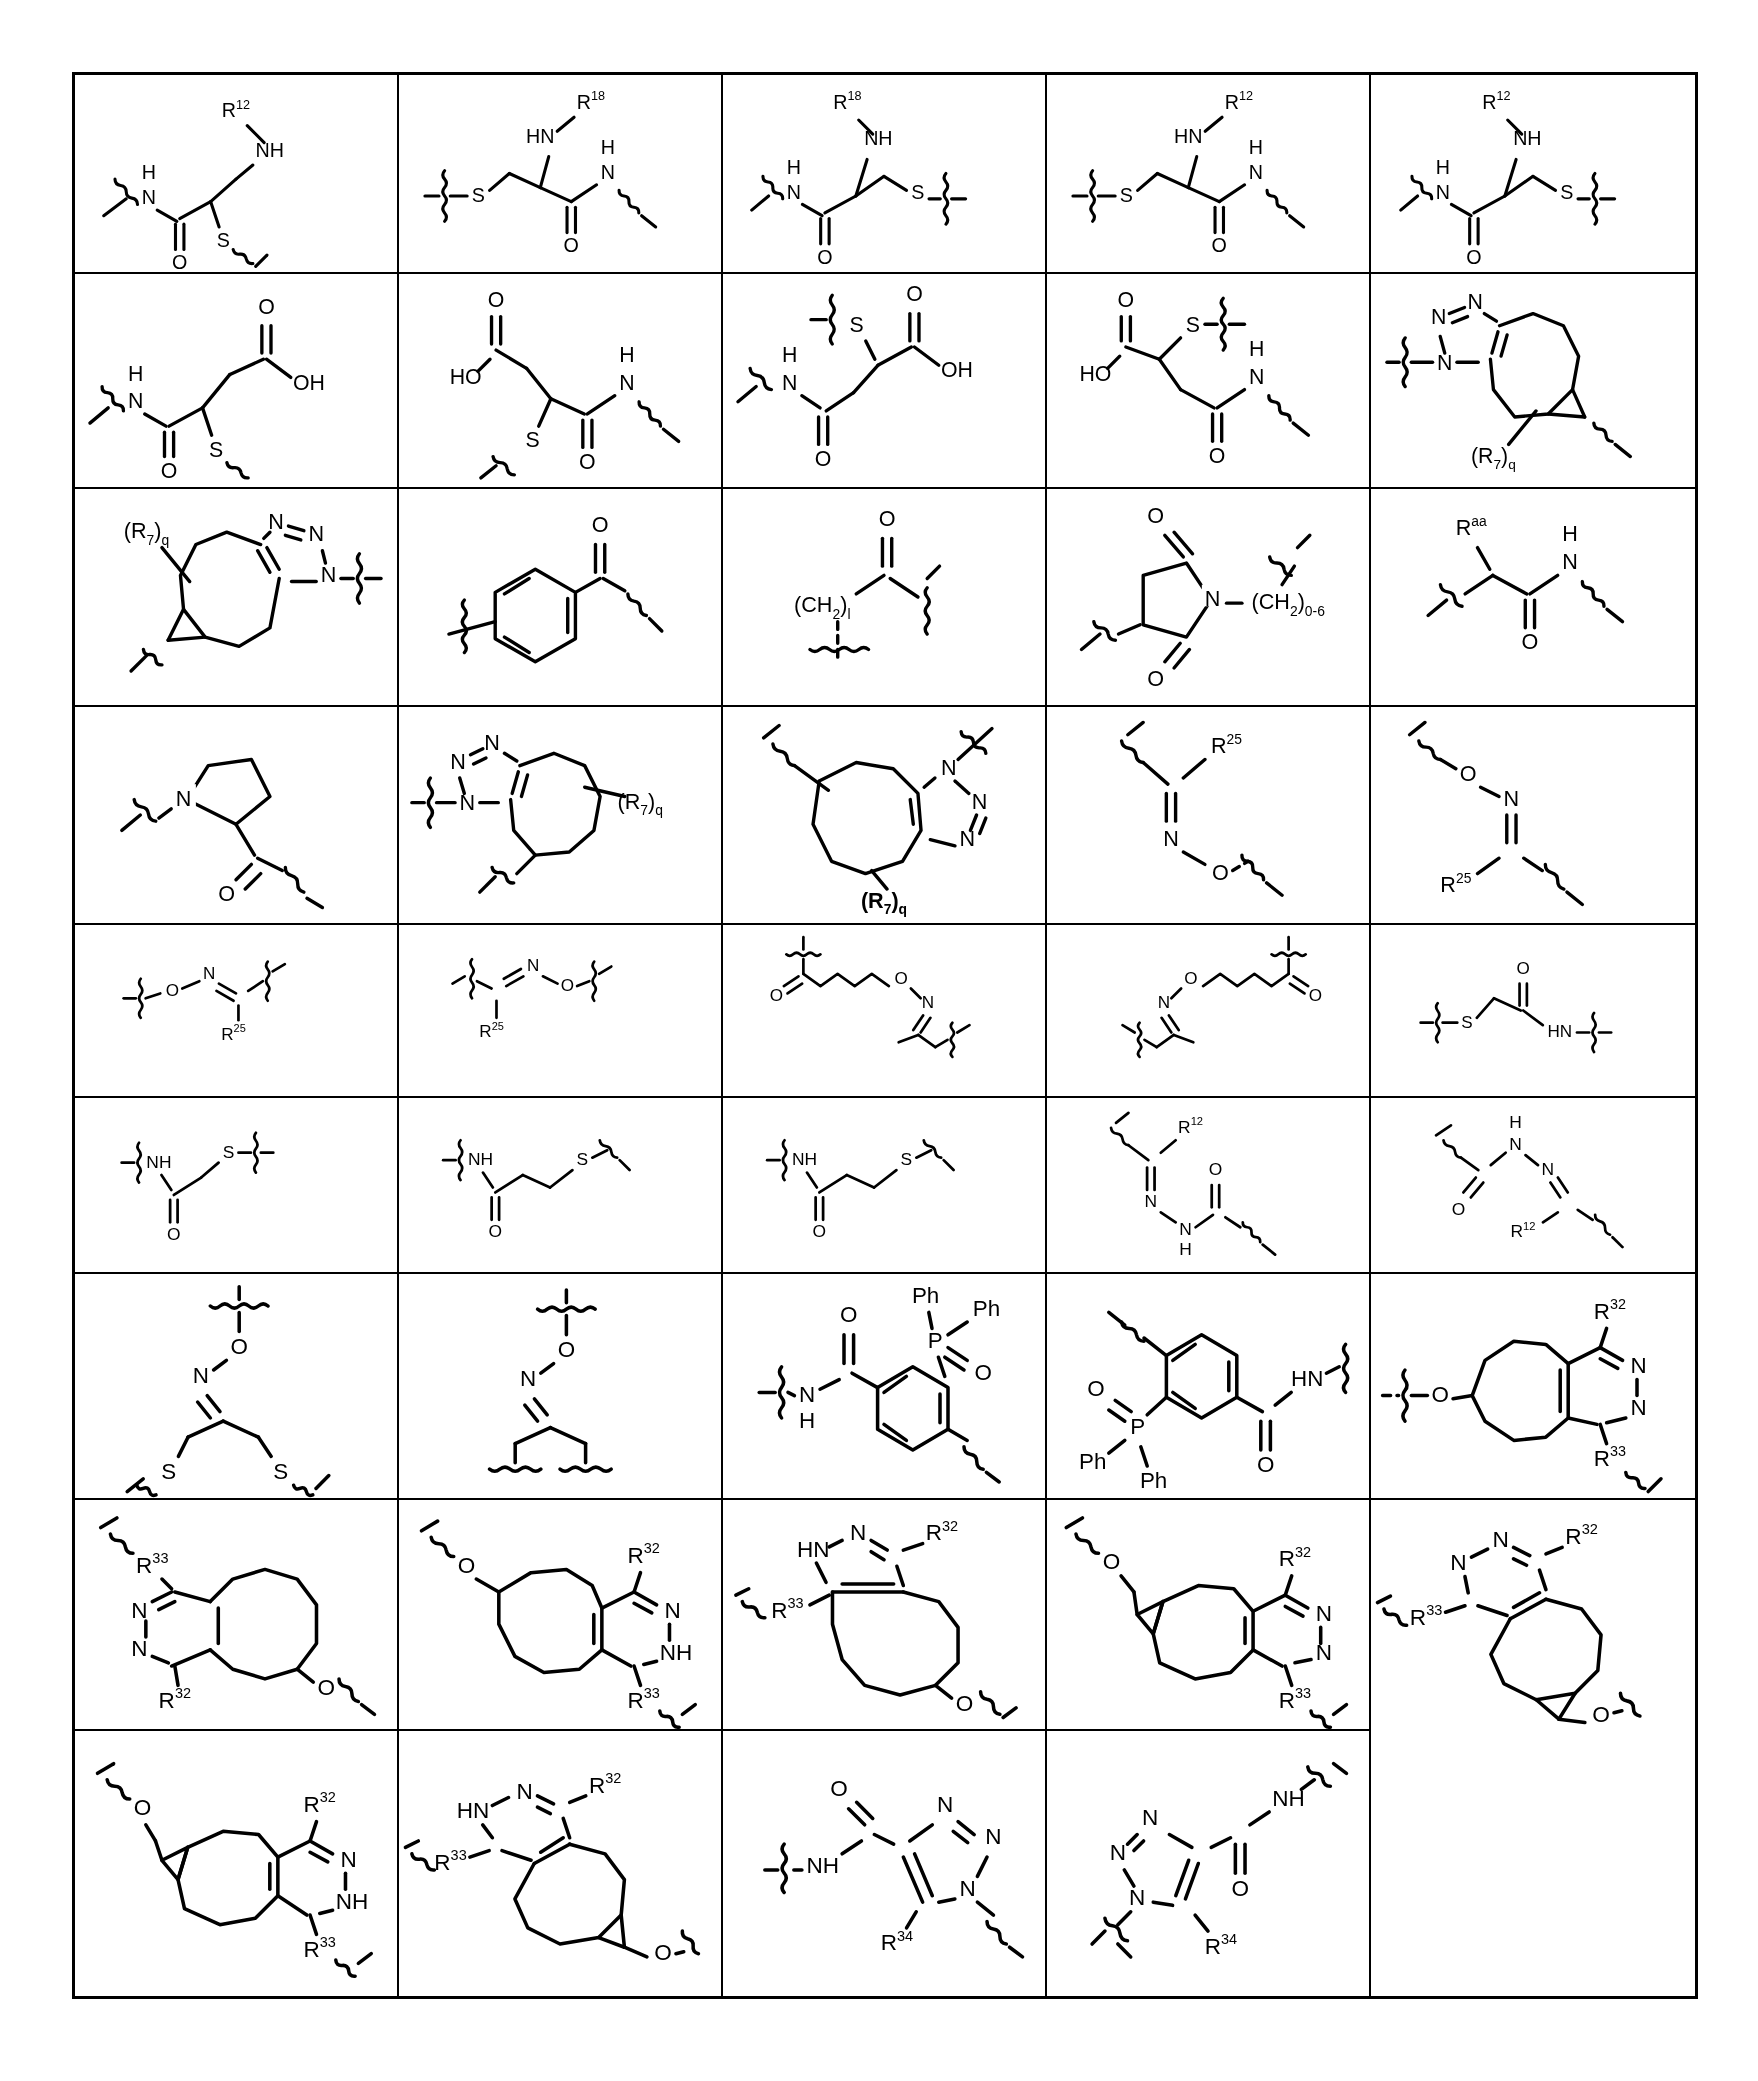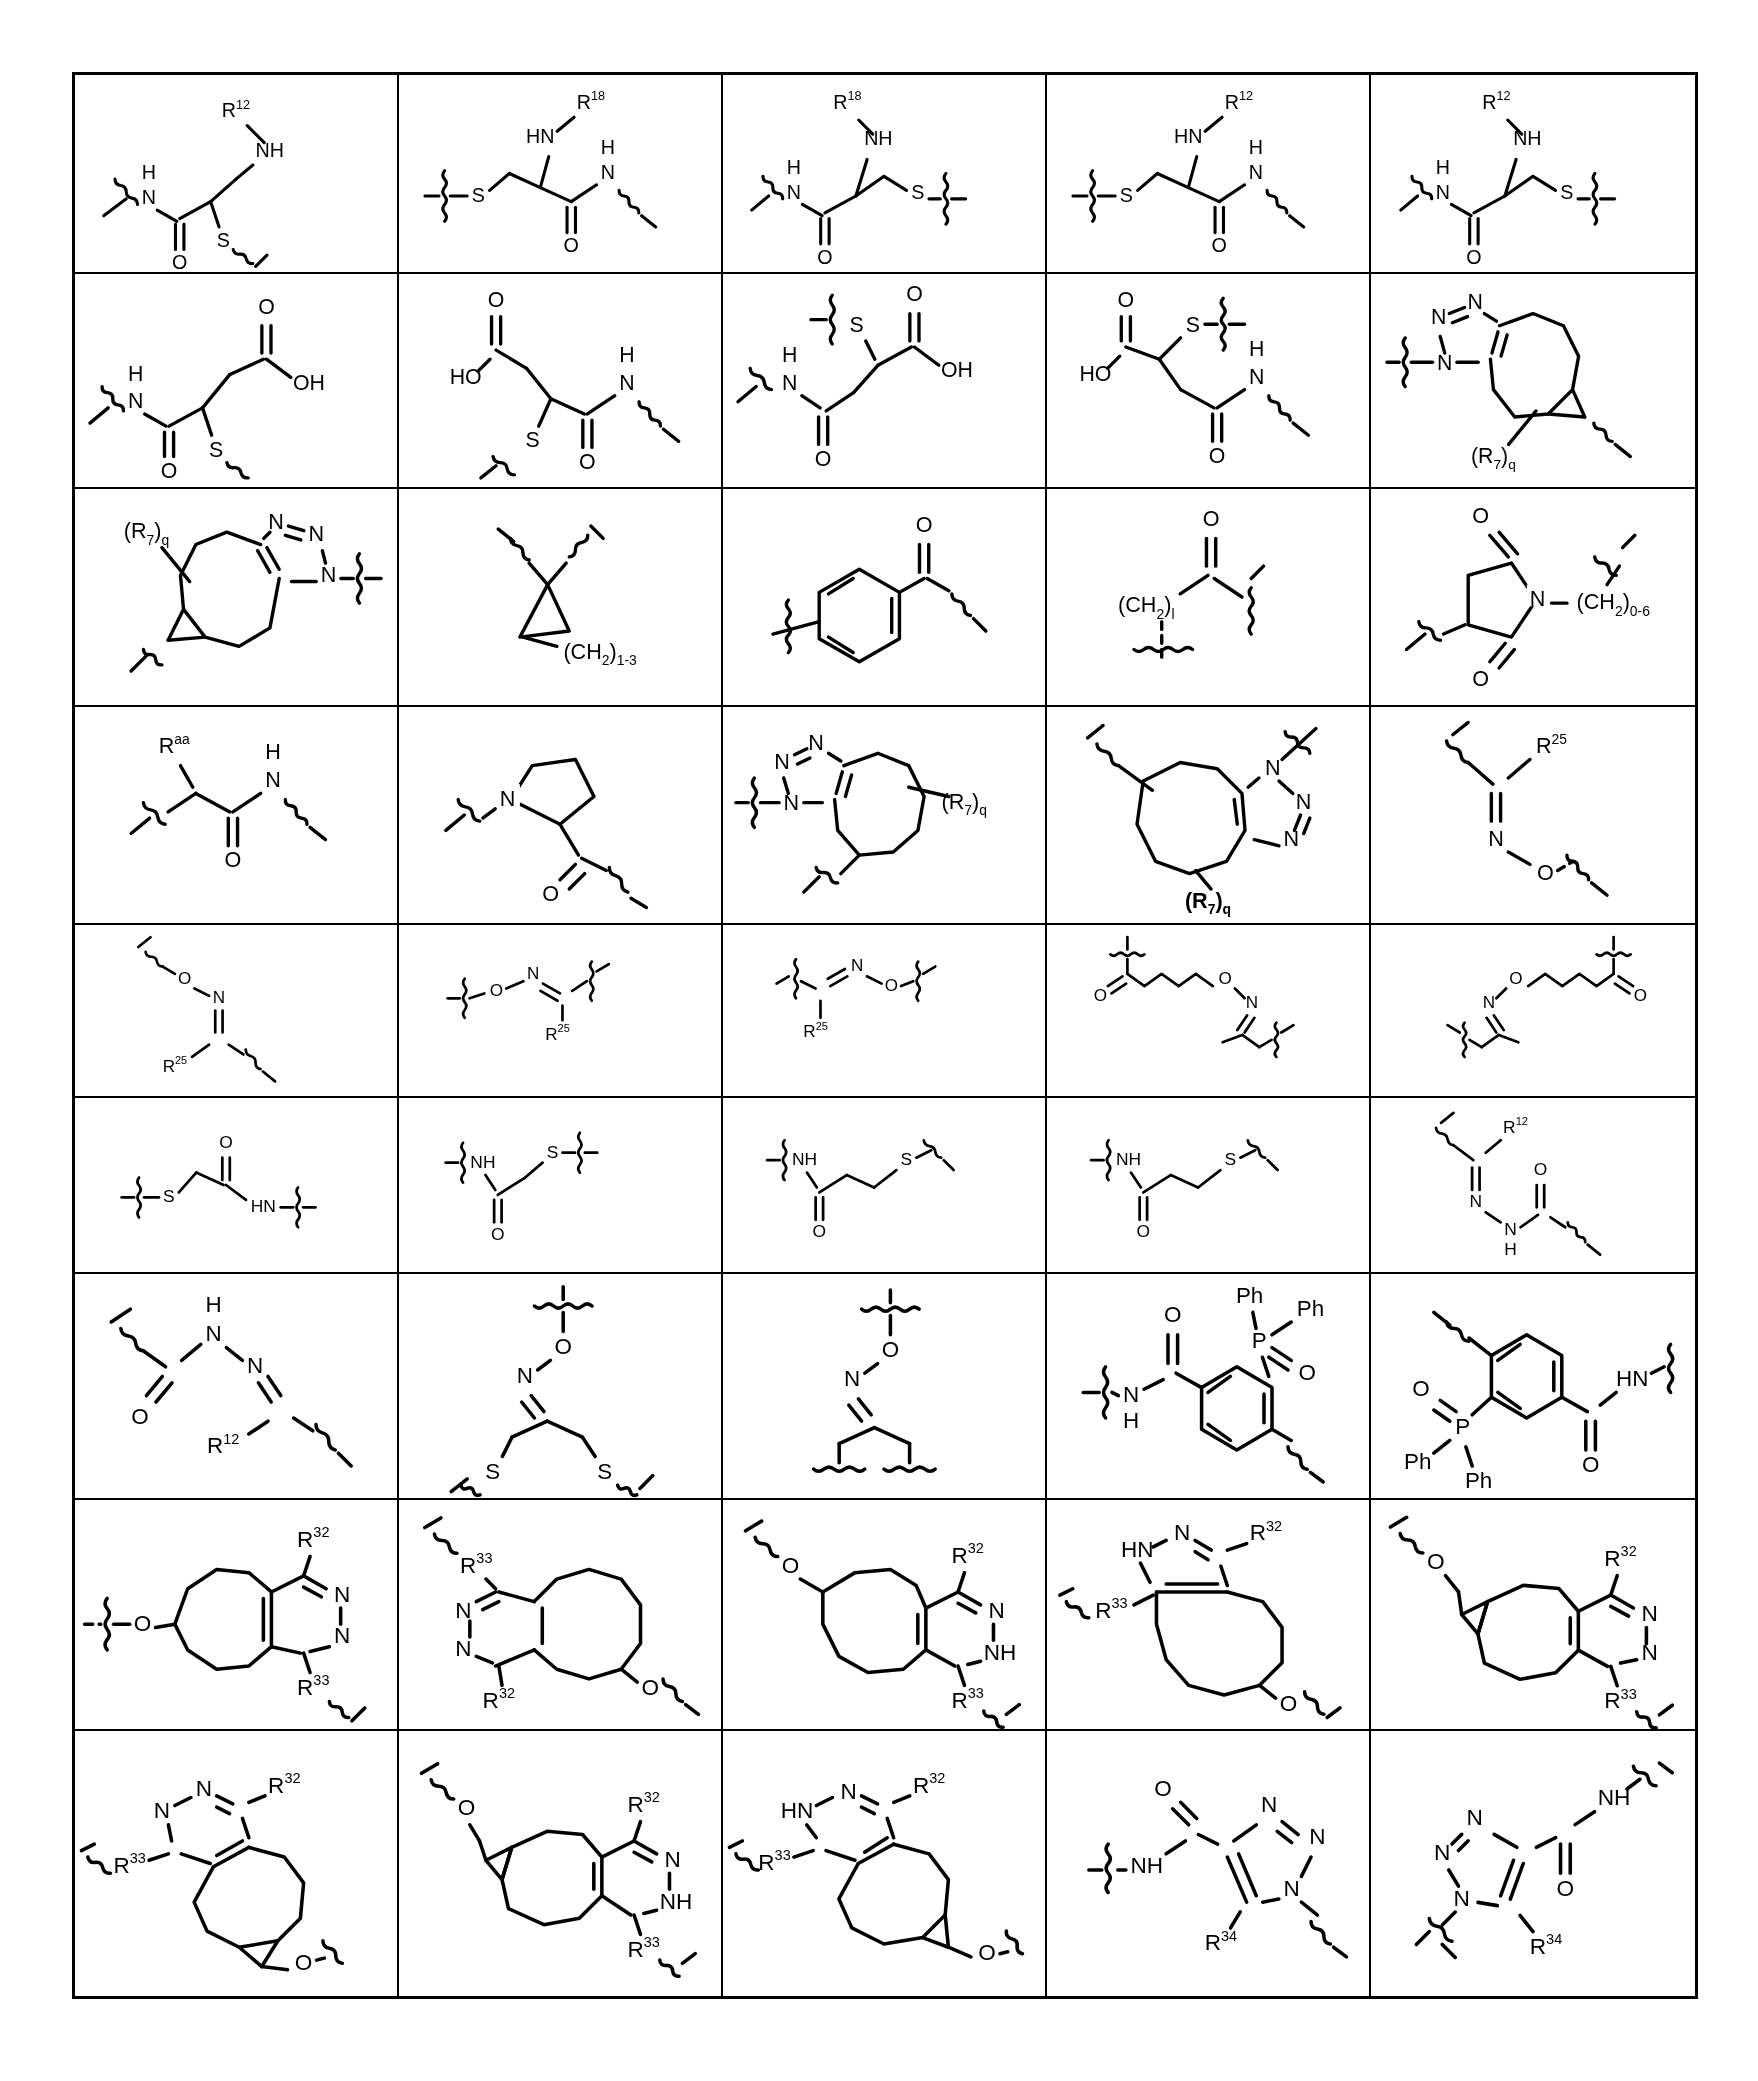--- a/index.html
+++ b/index.html
@@ -288,33 +288,20 @@
 <line x1="66" y1="78" x2="56" y2="98"></line>
         <line x1="80" y1="96" x2="56" y2="98"></line>
 <path d="M40 104 Q40.3 107.7 44.0 107.3 Q47.7 107.0 48.0 110.7 Q48.3 114.3 52.0 114.0"></path>
         <line x1="32" y1="118" x2="42" y2="108"></line>
 <line x1="168" y1="58" x2="176" y2="58"></line>
         <path d="M180 42 Q177.4 45.2 180.0 48.4 Q182.6 51.6 180.0 54.8 Q177.4 58.0 180.0 61.2 Q182.6 64.4 180.0 67.6 Q177.4 70.8 180.0 74.0"></path>
         <line x1="184" y1="58" x2="194" y2="58"></line>
 </svg>
     </div>
 
-<div class="cell">
-      <svg viewBox="0 0 200 140" preserveAspectRatio="xMidYMid meet">
-<polygon points="92,62 74,96 106,92"></polygon>
-<line x1="92" y1="62" x2="80" y2="48"></line>
-        <path d="M68 32 Q68.0 36.0 72.0 36.7 Q76.0 37.3 76.0 41.3 Q76.0 45.4 80.0 46.0"></path>
-        <line x1="60" y1="26" x2="70" y2="34"></line>
-<line x1="92" y1="62" x2="104" y2="48"></line>
-        <path d="M106 44 Q110.0 43.4 110.0 39.3 Q110.0 35.3 114.0 34.7 Q118.0 34.0 118.0 30.0"></path>
-        <line x1="120" y1="24" x2="128" y2="32"></line>
-<text x="126" y="110"><tspan>(CH</tspan><tspan class="sub" dy="4">2</tspan><tspan dy="-4">)</tspan><tspan class="sub" dy="4">1-3</tspan></text>
-<line x1="76" y1="96" x2="98" y2="102"></line>
-</svg>
-    </div>
 
 <div class="cell">
       <svg viewBox="0 0 200 140" preserveAspectRatio="xMidYMid meet">
 <polygon points="84,52 110,67 110,97 84,112 58,97 58,67"></polygon>
 <line x1="105" y1="71" x2="105" y2="93"></line>
         <line x1="80" y1="58" x2="64" y2="68"></line>
         <line x1="80" y1="106" x2="64" y2="96"></line>
 <line x1="28" y1="94" x2="58" y2="86"></line>
         <path d="M38 72 Q35.4 74.8 38.0 77.7 Q40.6 80.5 38.0 83.3 Q35.4 86.2 38.0 89.0 Q40.6 91.8 38.0 94.7 Q35.4 97.5 38.0 100.3 Q40.6 103.2 38.0 106.0"></path>
 <line x1="110" y1="67" x2="126" y2="58"></line>

